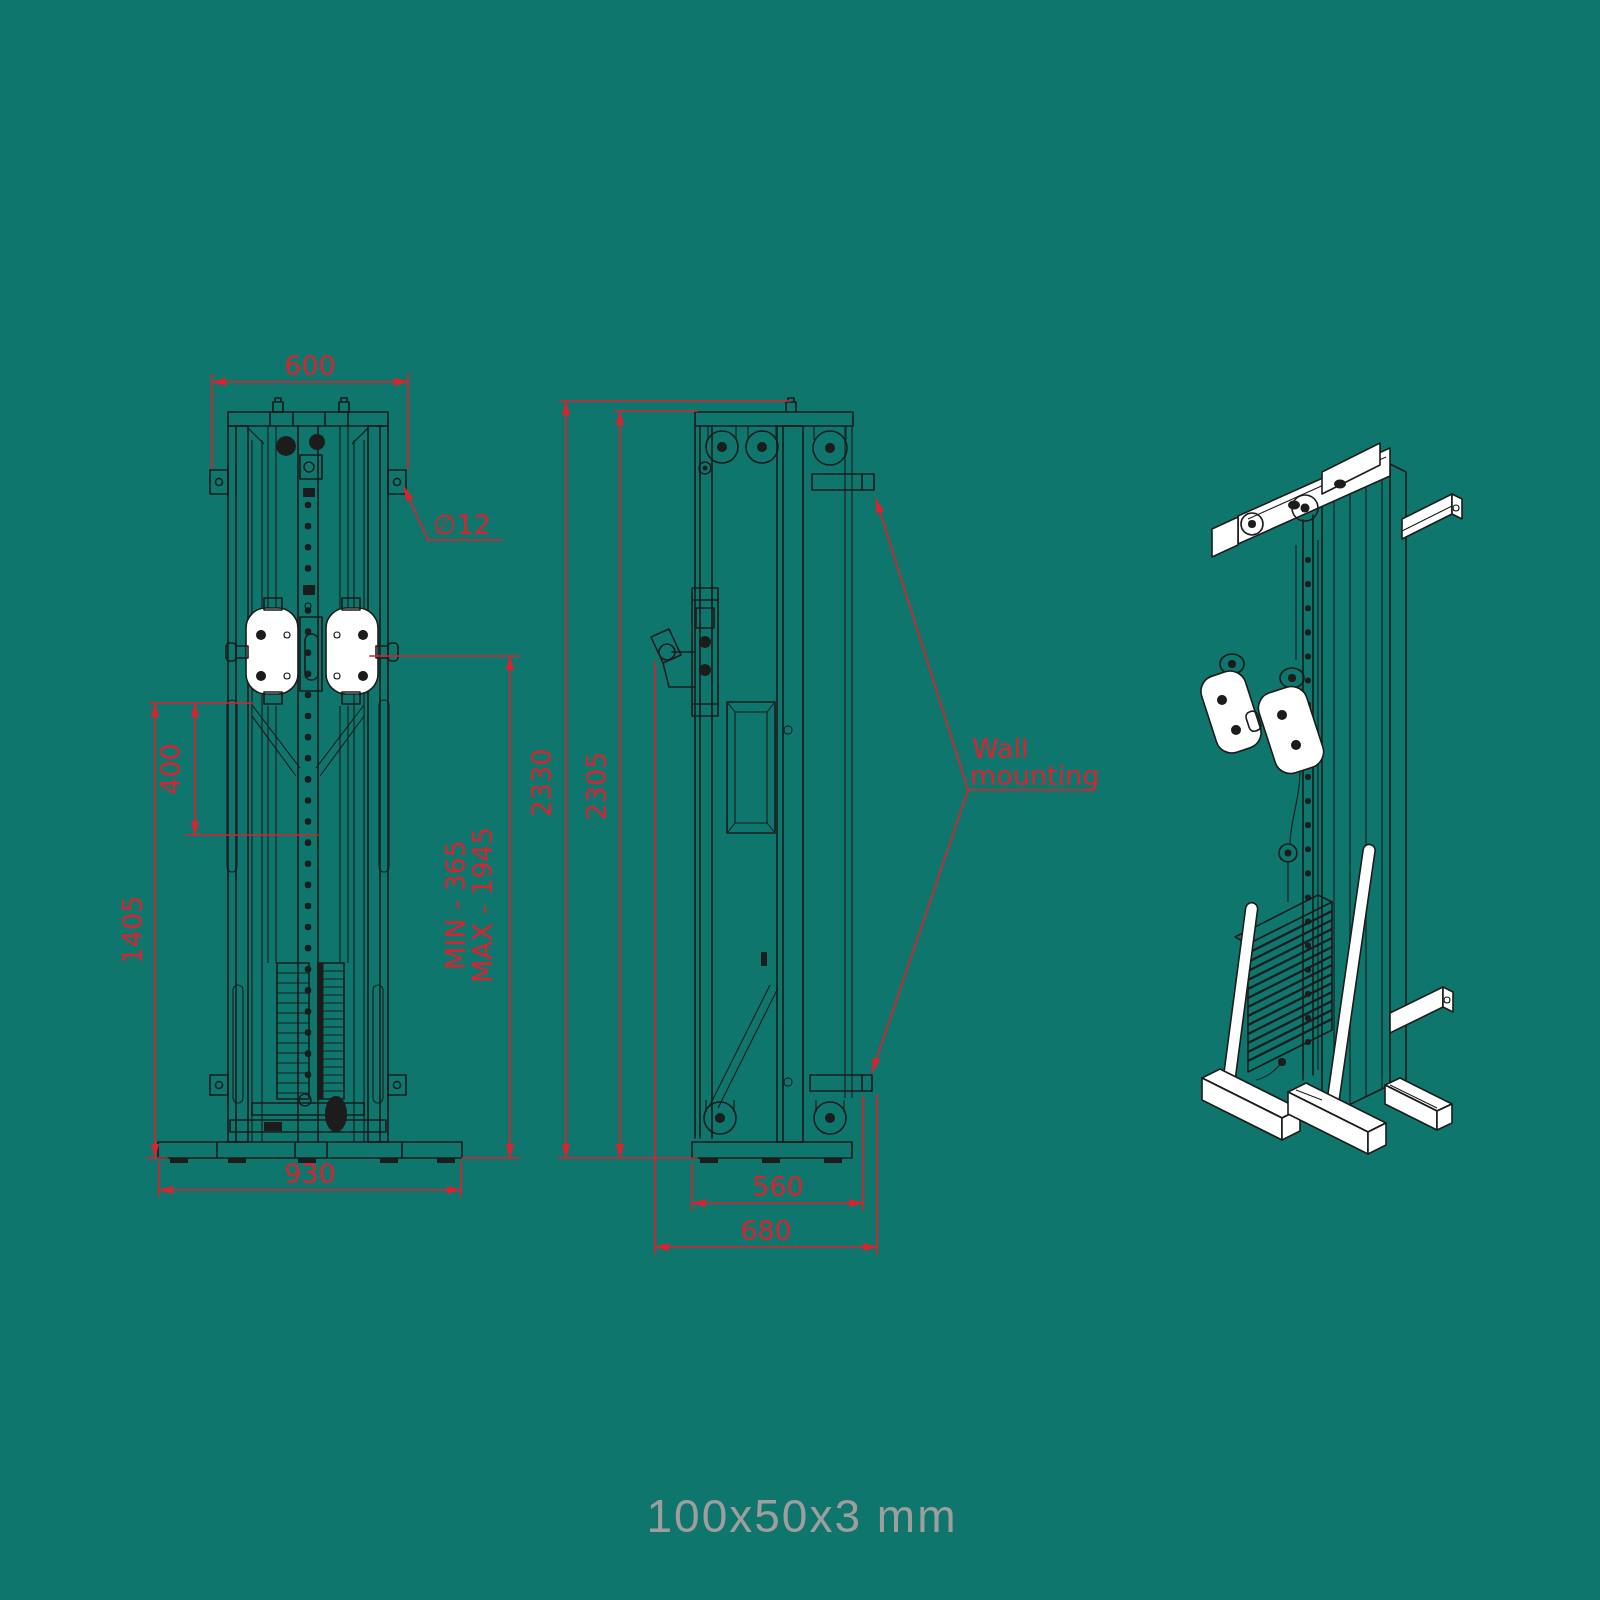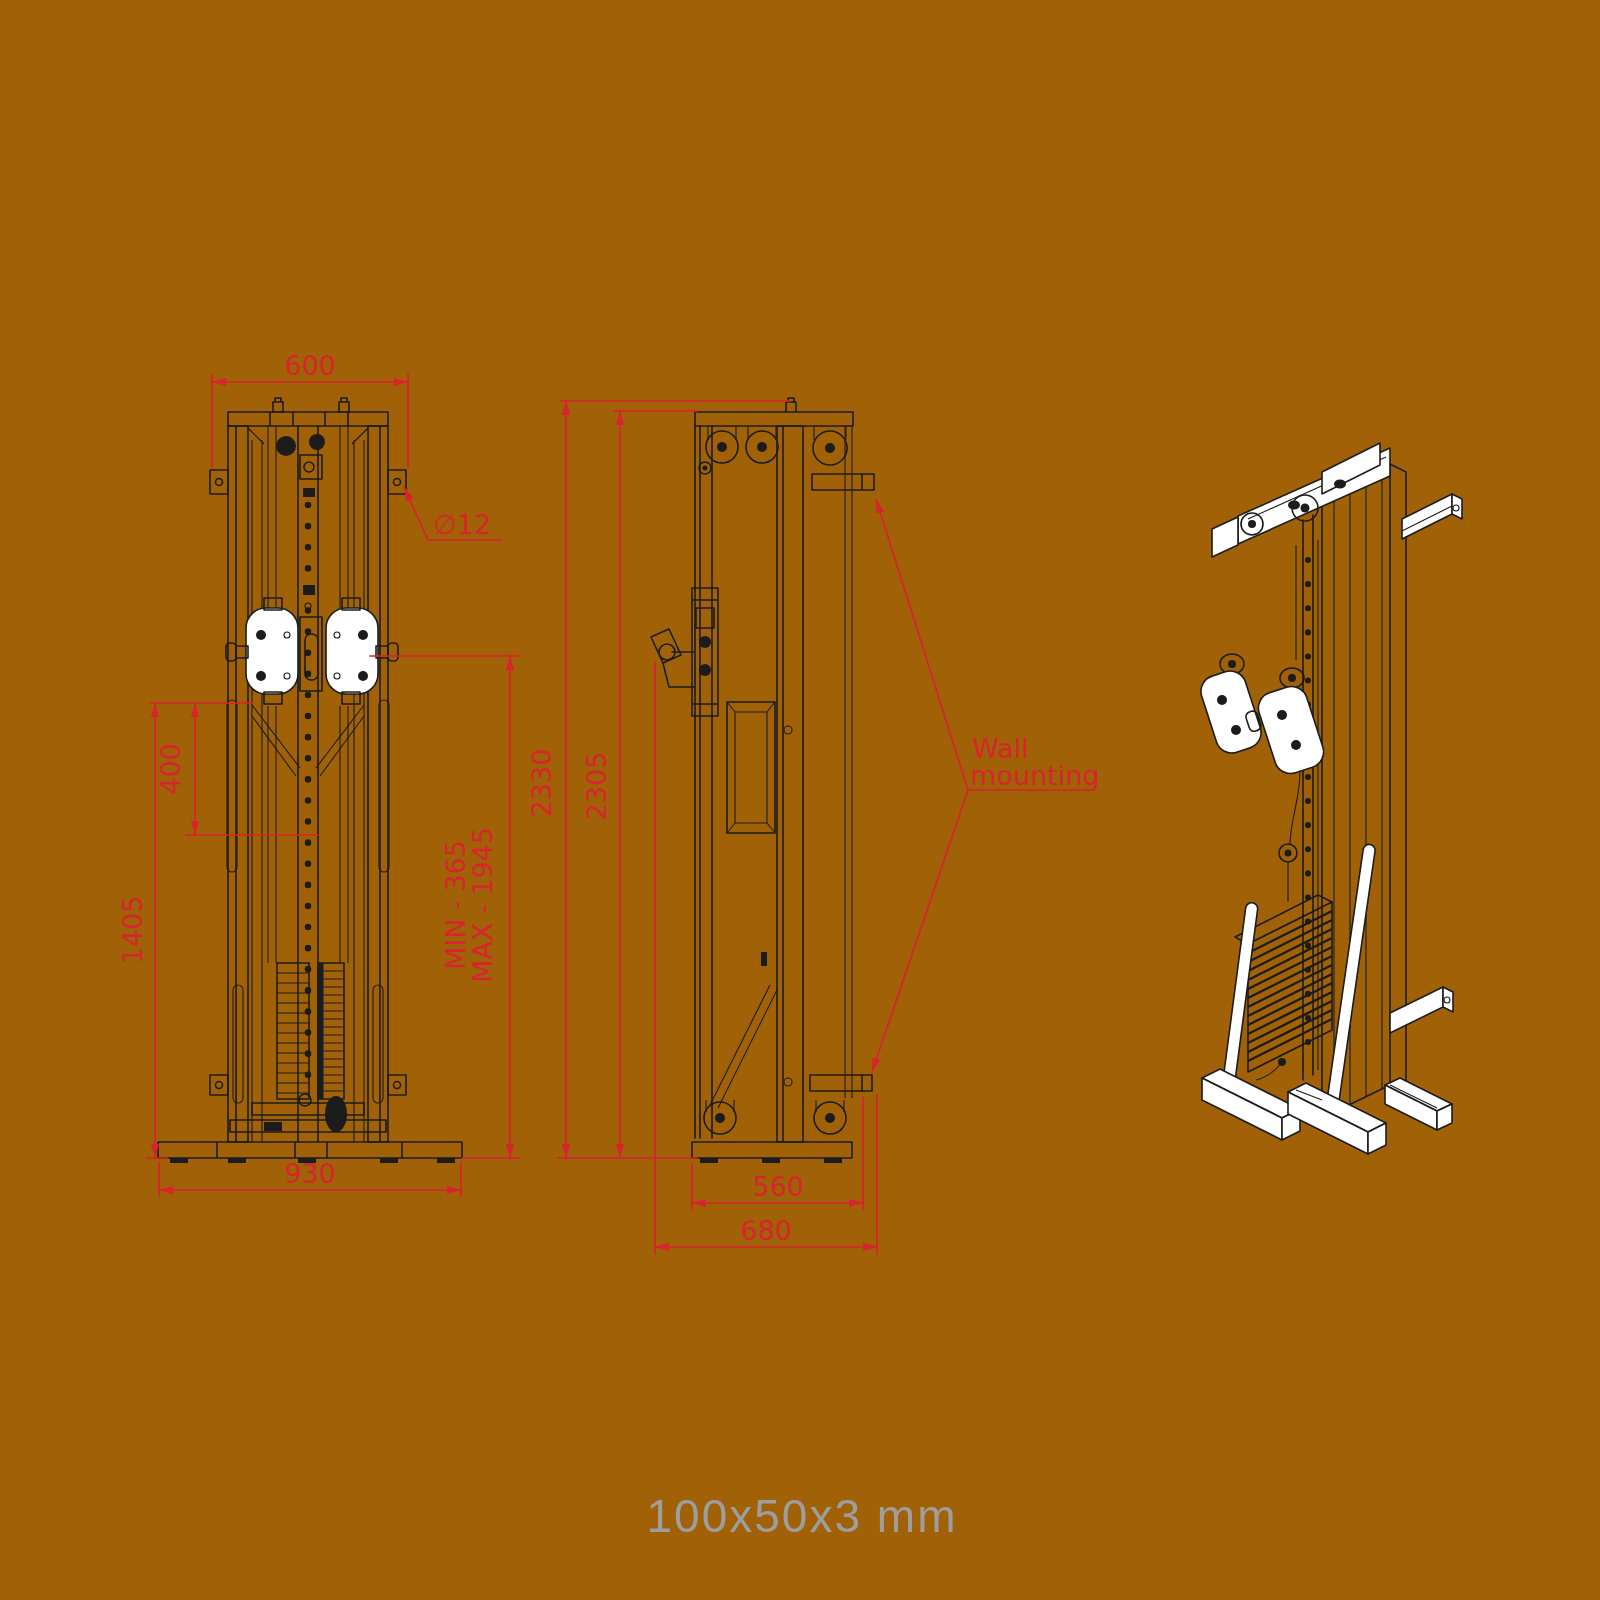--- a/index.html
+++ b/index.html
@@ -1,16 +1,16 @@
 <!DOCTYPE html>
 <html><head>
 <meta charset="utf-8">
 <style>
   html,body{margin:0;padding:0;background:#ffffff;width:1600px;height:1600px;overflow:hidden;}
-  #stage{position:relative;width:1600px;height:1600px;background:#a16207;}
+  #stage{position:relative;width:1600px;height:1600px;background:#0f766e;}
   svg{position:absolute;left:0;top:0;}
   .blk{fill:none;stroke:#1c1c1c;stroke-width:1.6;stroke-linejoin:round;stroke-linecap:round;}
   .blkthin{fill:none;stroke:#1c1c1c;stroke-width:1.1;stroke-linejoin:round;}
   .fillb{fill:#1c1c1c;stroke:none;}
   .whitebox{fill:#ffffff;stroke:#1c1c1c;stroke-width:1.6;stroke-linejoin:round;}
   .red{fill:none;stroke:#d9232f;stroke-width:1.7;stroke-linecap:round;}
   .dim{fill:#d9232f;font-family:"DejaVu Sans","Liberation Sans",sans-serif;font-size:27px;}
   .dimmid{text-anchor:middle;}
   .caption{fill:#9e9e9e;font-family:"Liberation Sans",sans-serif;font-size:46px;letter-spacing:2px;text-anchor:middle;}
   .dots{stroke:#1c1c1c;fill:none;stroke-linecap:round;}

